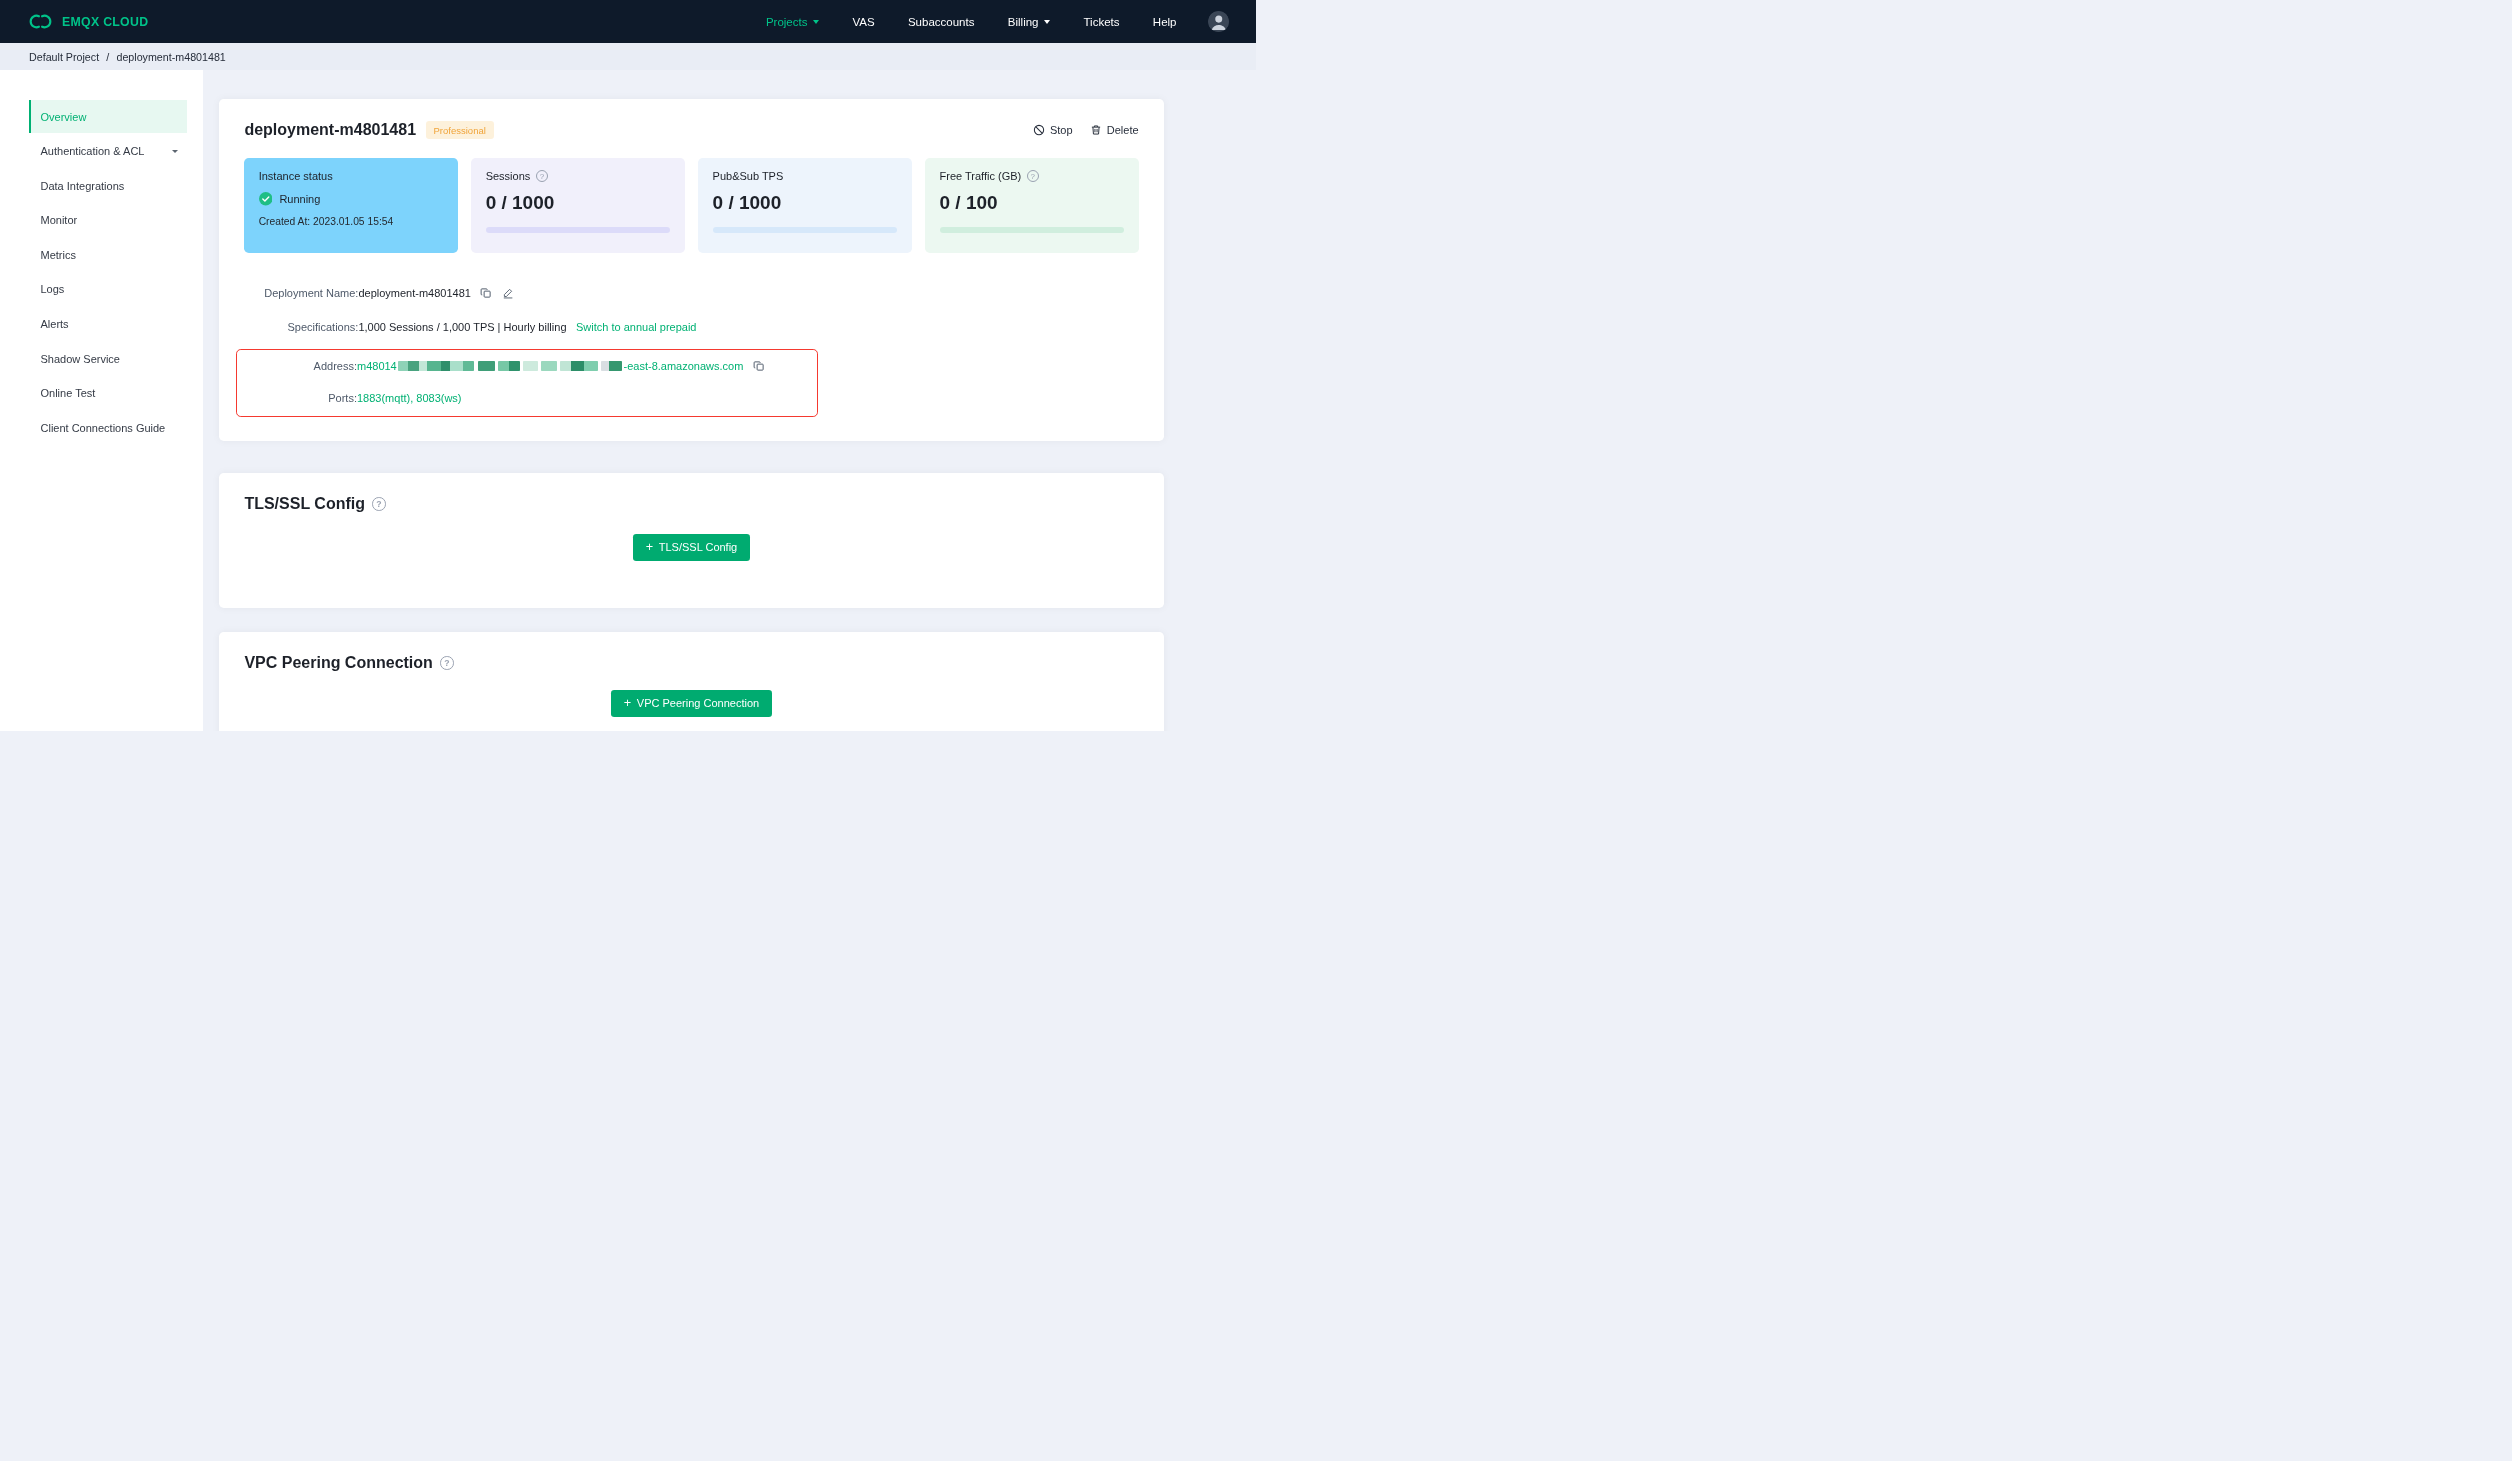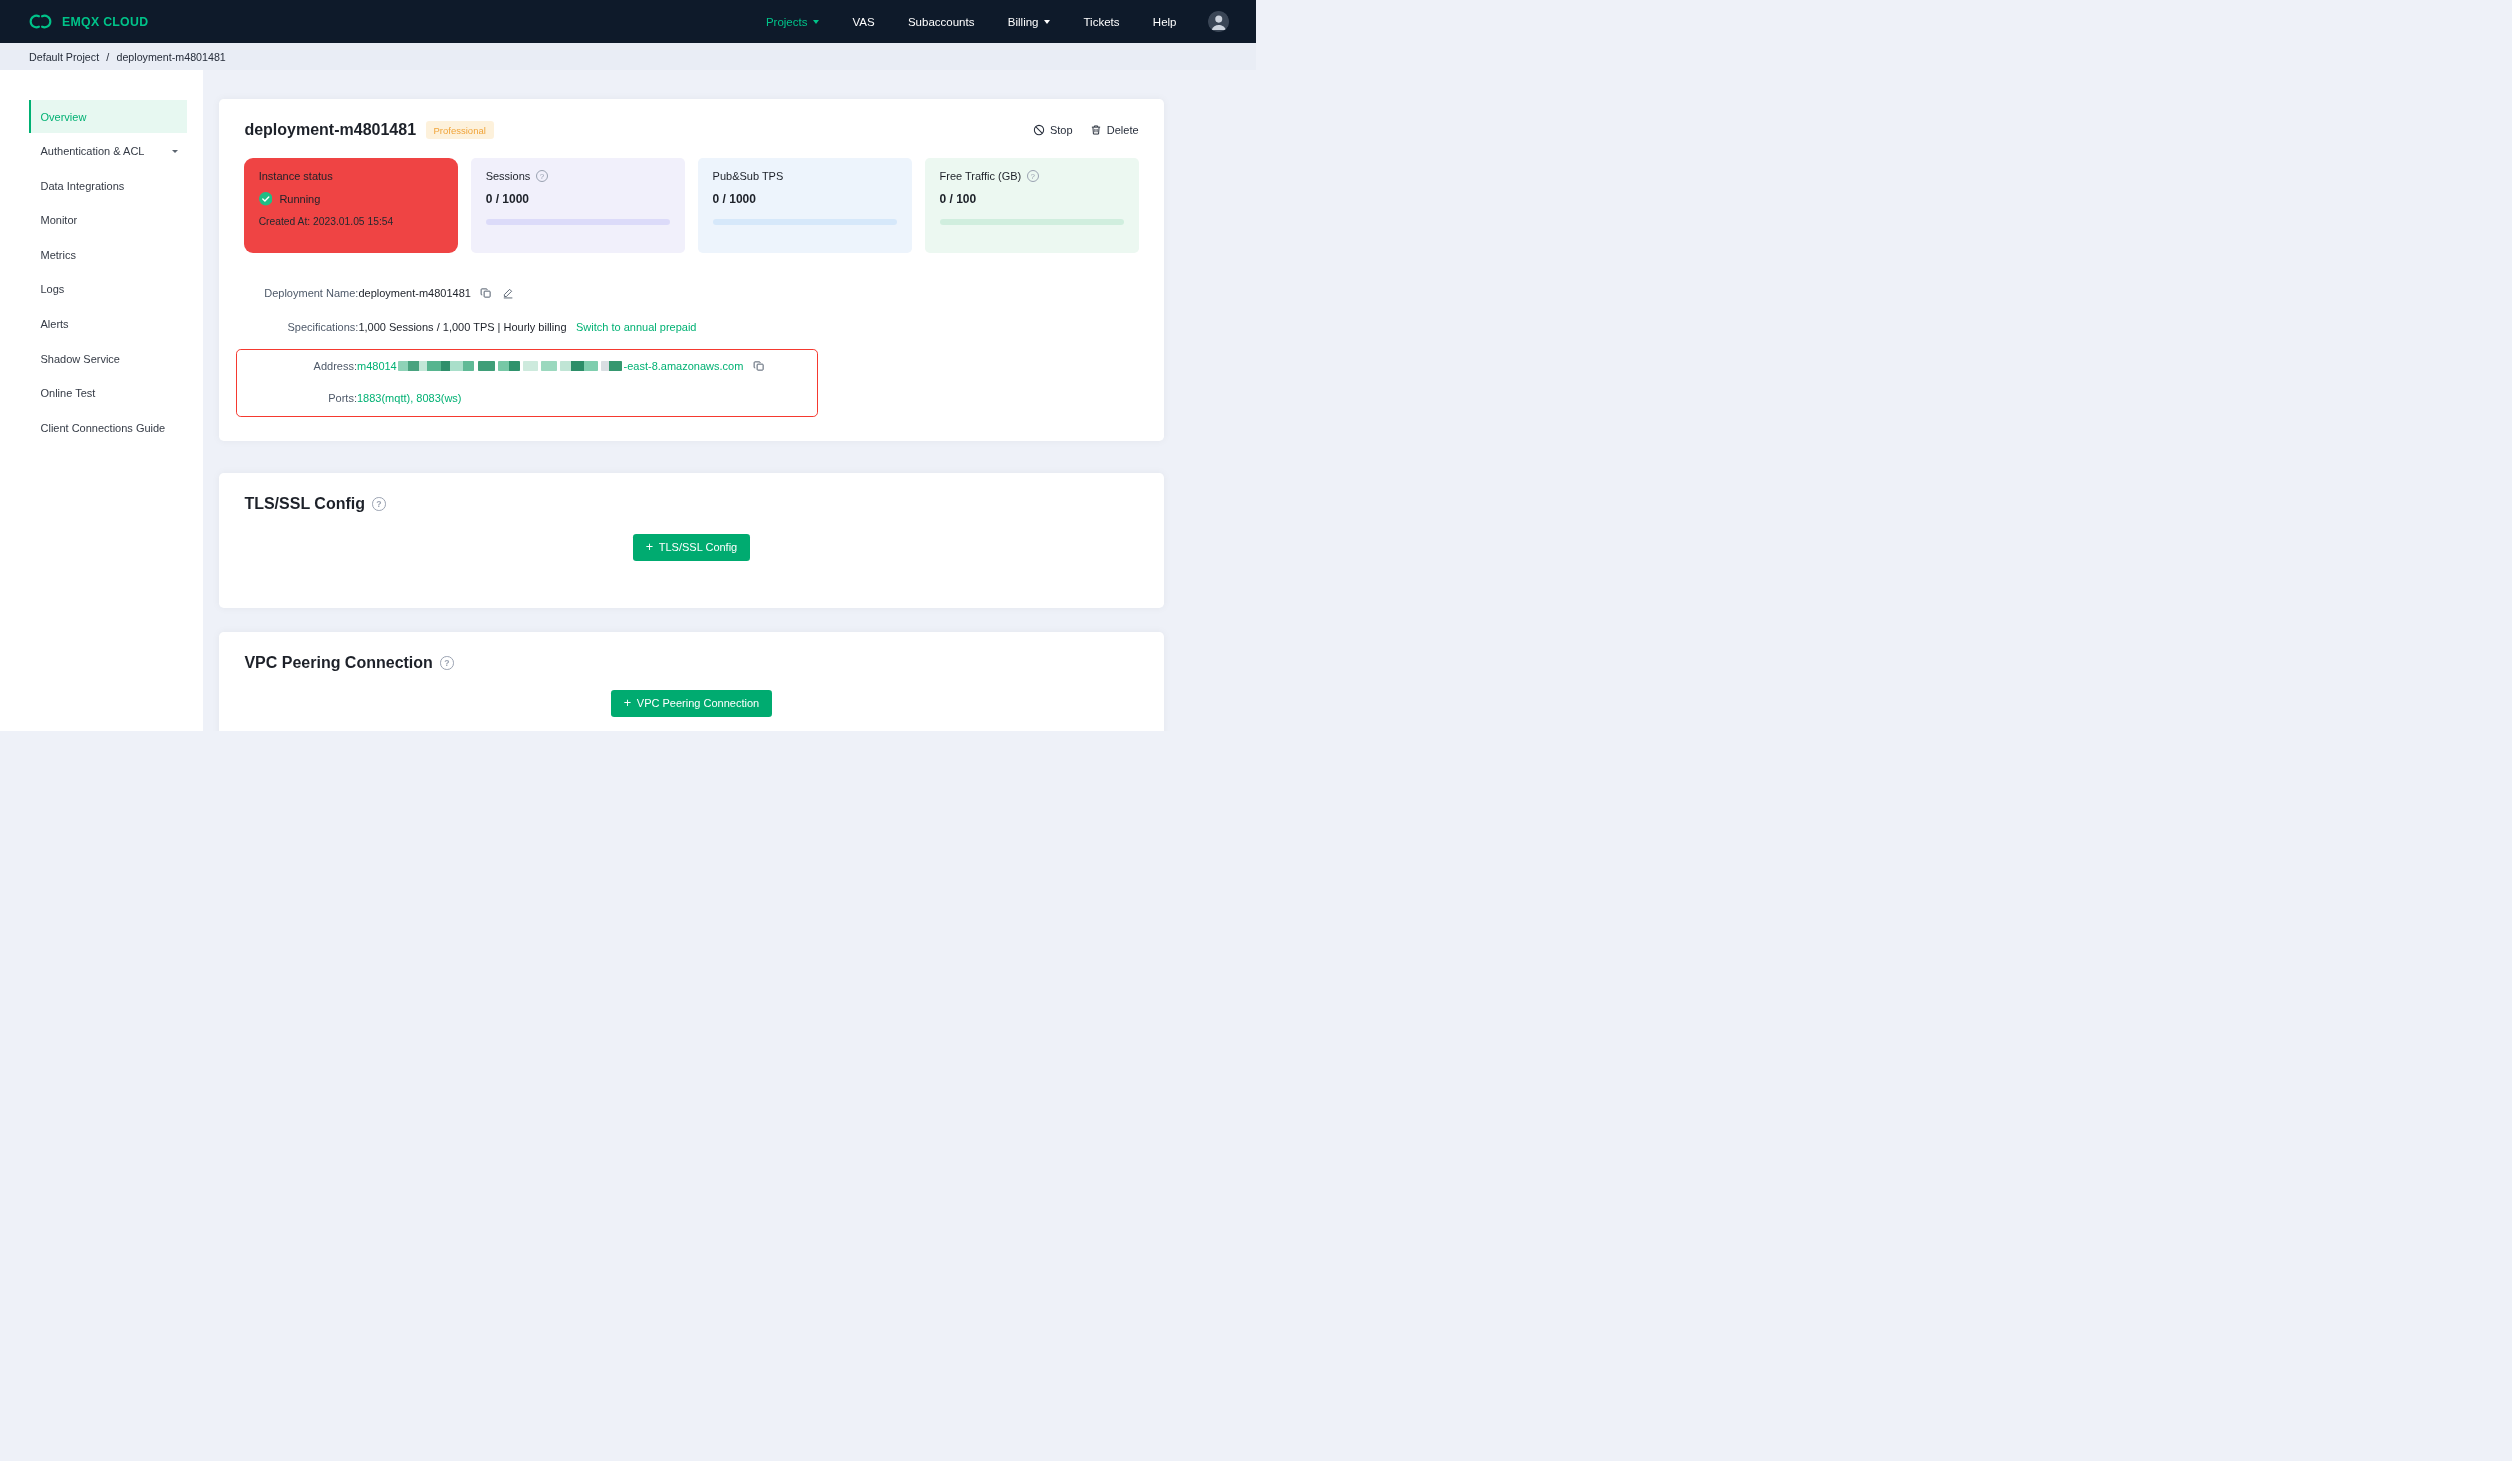--- a/index.html
+++ b/index.html
@@ -37,23 +37,23 @@
   .badge { margin-left:9.5px; background:#fdf1db; color:#f0a43a; font-size:9.5px; padding:3.2px 8px; border-radius:3.2px; }
   .header-actions { margin-left:auto; display:flex; gap:17.5px; }
   .action-btn { display:flex; align-items:center; gap:4.8px; font-size:11px; color:#272e3b; cursor:pointer; }
 
   
   .stats { display:flex; gap:13.5px; margin-top:19px; }
   .stat { flex:1; border-radius:4.8px; padding:12px 14.3px; height:95px; }
   .stat-label { font-size:11px; color:#1d2129; display:flex; align-items:center; gap:5.6px; }
   .help { width:12px; height:12px; border-radius:50%; border:0.8px solid #9aa2b1; color:#9aa2b1; font-size:8px; display:inline-flex; align-items:center; justify-content:center; cursor:pointer; flex-shrink:0; }
   .help.lg { width:13.5px; height:13.5px; font-size:8.7px; }
-  .stat-value { font-size:12px; font-weight:700; margin-top:9.5px; }
+  .stat-value { font-size:19px; font-weight:700; margin-top:9.5px; }
   .stat-bar { height:6.4px; border-radius:3.2px; margin-top:13.5px; }
-  .stat.instance { background:#ef4444;border-radius:9px; }
+  .stat.instance { background:#7dd3fc; }
   .stat.sessions { background:#f1f0fb; } .stat.sessions .stat-bar { background:#dcdbf9; }
   .stat.tps      { background:#edf4fc; } .stat.tps .stat-bar      { background:#d6e8fa; }
   .stat.traffic  { background:#ecf8f1; } .stat.traffic .stat-bar  { background:#d0eede; }
   .status-row { display:flex; align-items:center; gap:7.2px; margin-top:10.3px; font-size:11px; }
   .created { margin-top:10.3px; font-size:10.3px; color:#24292f; }
 
   
   .info { margin-top:32px;text-align:right; }
   .info-row { display:flex; align-items:center; font-size:11px; min-height:16px; }
   .info-row + .info-row { margin-top:17.5px; }

